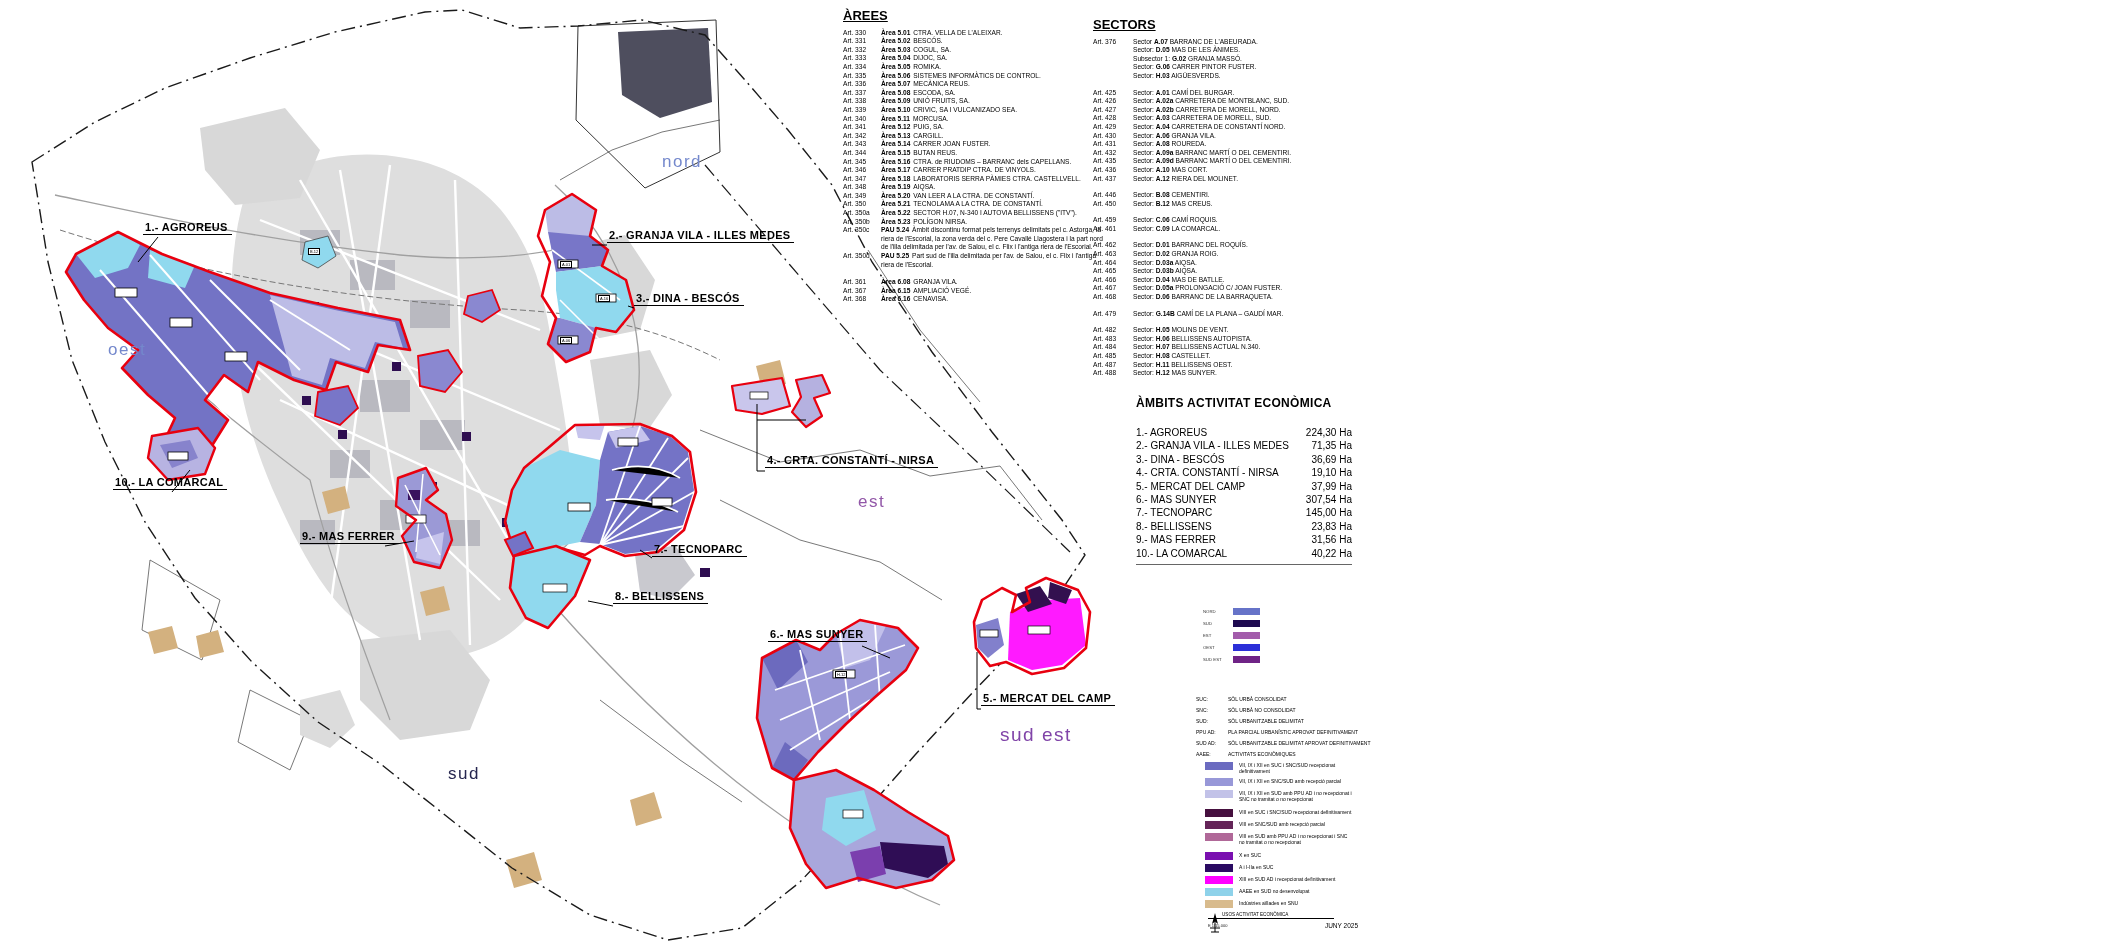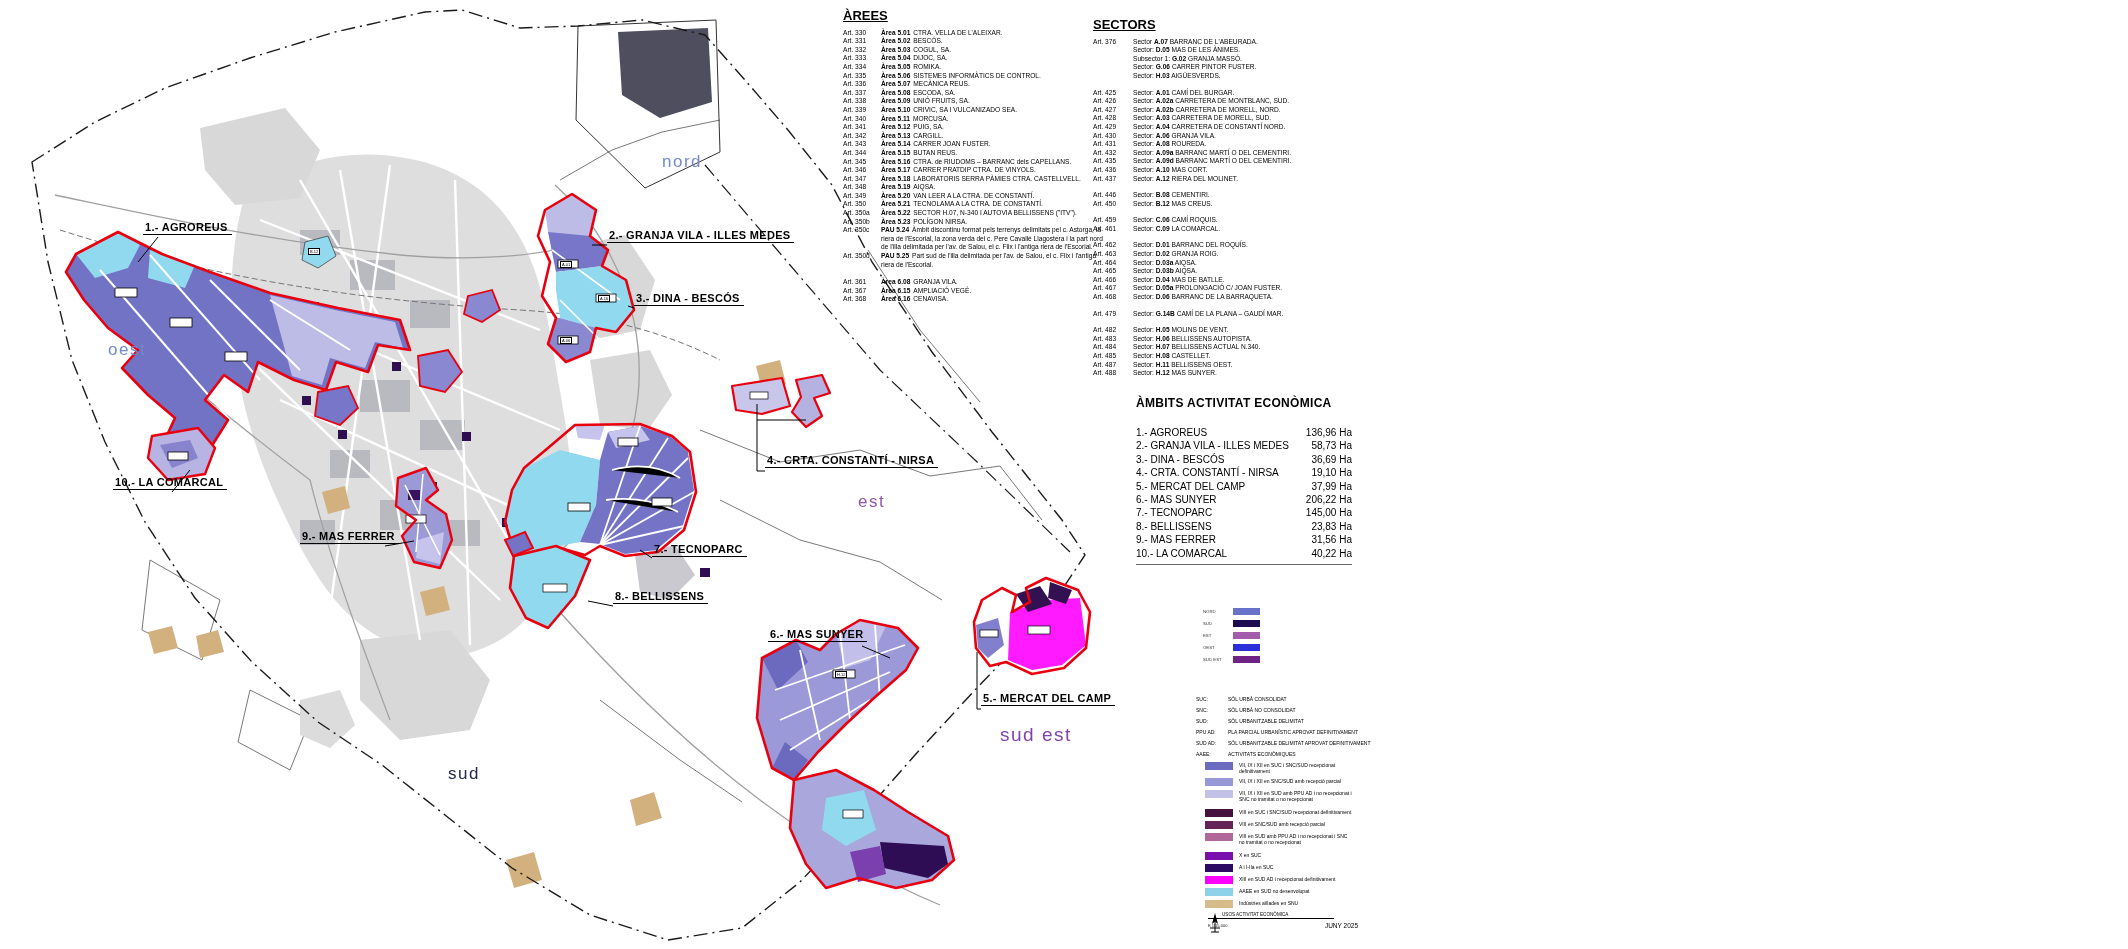--- a/index.html
+++ b/index.html
@@ -632,46 +632,46 @@
         </div>
       </div>
   </div>
 
   <div class="abs" style="left:1136px;top:396px;width:216px;">
     <div class="ambits-title">ÀMBITS ACTIVITAT ECONÒMICA</div>
     <div class="trows">
 
         <div class="trow">
           <span>1.- AGROREUS</span>
-          <span class="tval">136,96 Ha</span>
+          <span class="tval">224,30 Ha</span>
         </div>
 
         <div class="trow">
           <span>2.- GRANJA VILA - ILLES MEDES</span>
-          <span class="tval">58,73 Ha</span>
+          <span class="tval">71,35 Ha</span>
         </div>
 
         <div class="trow">
           <span>3.- DINA - BESCÓS</span>
           <span class="tval">36,69 Ha</span>
         </div>
 
         <div class="trow">
           <span>4.- CRTA. CONSTANTÍ - NIRSA</span>
           <span class="tval">19,10 Ha</span>
         </div>
 
         <div class="trow">
           <span>5.- MERCAT DEL CAMP</span>
           <span class="tval">37,99 Ha</span>
         </div>
 
         <div class="trow">
           <span>6.- MAS SUNYER</span>
-          <span class="tval">206,22 Ha</span>
+          <span class="tval">307,54 Ha</span>
         </div>
 
         <div class="trow">
           <span>7.- TECNOPARC</span>
           <span class="tval">145,00 Ha</span>
         </div>
 
         <div class="trow">
           <span>8.- BELLISSENS</span>
           <span class="tval">23,83 Ha</span>

